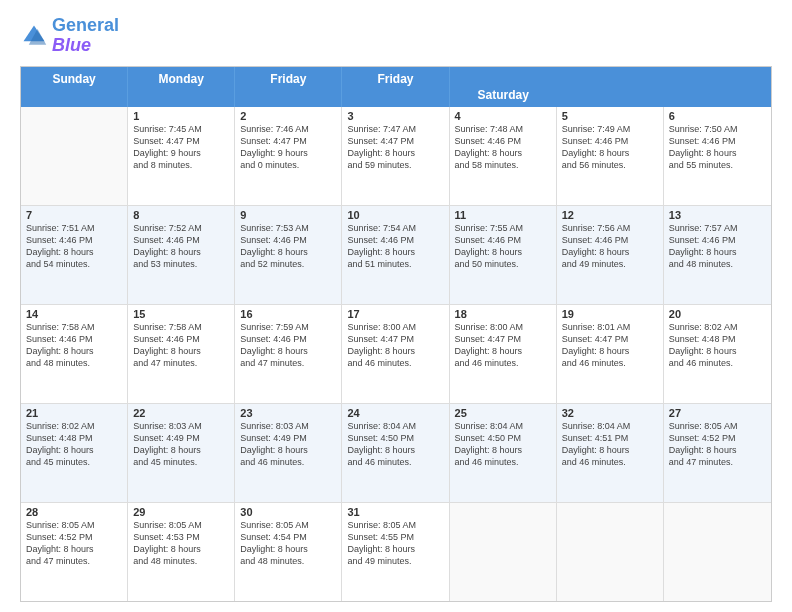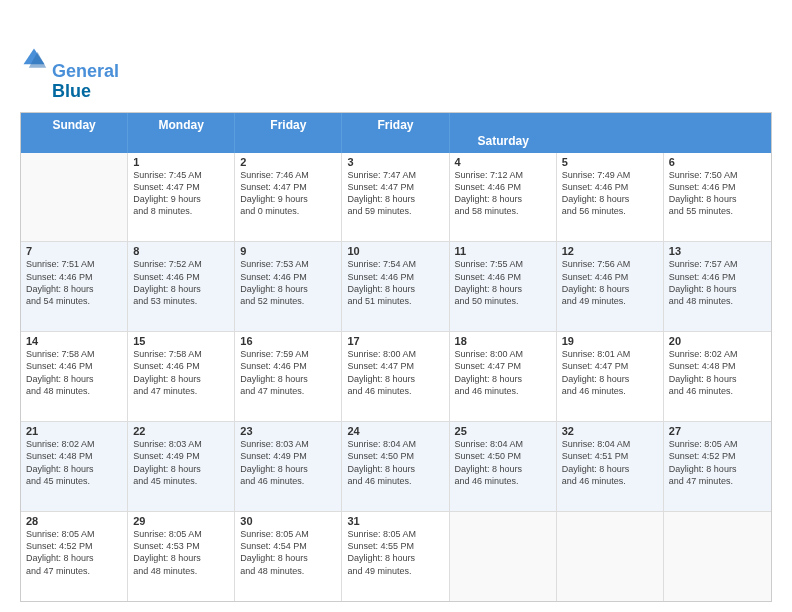--- a/index.html
+++ b/index.html
@@ -26,21 +26,20 @@
     .logo {
       display: flex;
       align-items: center;
       gap: 4px;
     }
     .logo-text {
       font-size: 18px;
       font-weight: bold;
       color: #333;
       line-height: 1.1;
-      margin-top: 46px;
     }
     .logo-text span {
       color: #4a90d9;
     }
     .logo-icon {
       width: 28px;
       height: 28px;
     }
     .title-block {
       text-align: right;
@@ -119,21 +118,21 @@
 <div class="page">
   <div class="header">
     <div class="logo">
       <svg class="logo-icon" viewBox="0 0 32 32">
         <rect x="0" y="0" width="32" height="32" fill="none"></rect>
         <polygon points="16,4 28,22 4,22" fill="#4a90d9"></polygon>
         <polygon points="20,8 30,26 10,26" fill="#2a6cb0" opacity="0.5"></polygon>
       </svg>
       <div class="logo-text">
         <span>General</span><br>
-        <span style="color:#0369a1;">Blue</span>
+        <span style="color:#8b5cf6;font-style:italic;">Blue</span>
       </div>
     </div>
     <div class="title-block">
       <div class="month-title"></div>
       <div class="location"></div>
     </div>
   </div>
 
   <div class="calendar">
     <div class="cal-header">
@@ -162,21 +161,21 @@
           </div>
           <div class="cal-cell">
             <div class="day-num">3</div>
             <div class="cell-line">Sunrise: 7:47 AM</div>
             <div class="cell-line">Sunset: 4:47 PM</div>
             <div class="cell-line">Daylight: 8 hours</div>
             <div class="cell-line">and 59 minutes.</div>
           </div>
           <div class="cal-cell">
             <div class="day-num">4</div>
-            <div class="cell-line">Sunrise: 7:12 AM</div>
+            <div class="cell-line">Sunrise: 7:48 AM</div>
             <div class="cell-line">Sunset: 4:46 PM</div>
             <div class="cell-line">Daylight: 8 hours</div>
             <div class="cell-line">and 58 minutes.</div>
           </div>
           <div class="cal-cell">
             <div class="day-num">5</div>
             <div class="cell-line">Sunrise: 7:49 AM</div>
             <div class="cell-line">Sunset: 4:46 PM</div>
             <div class="cell-line">Daylight: 8 hours</div>
             <div class="cell-line">and 56 minutes.</div>

